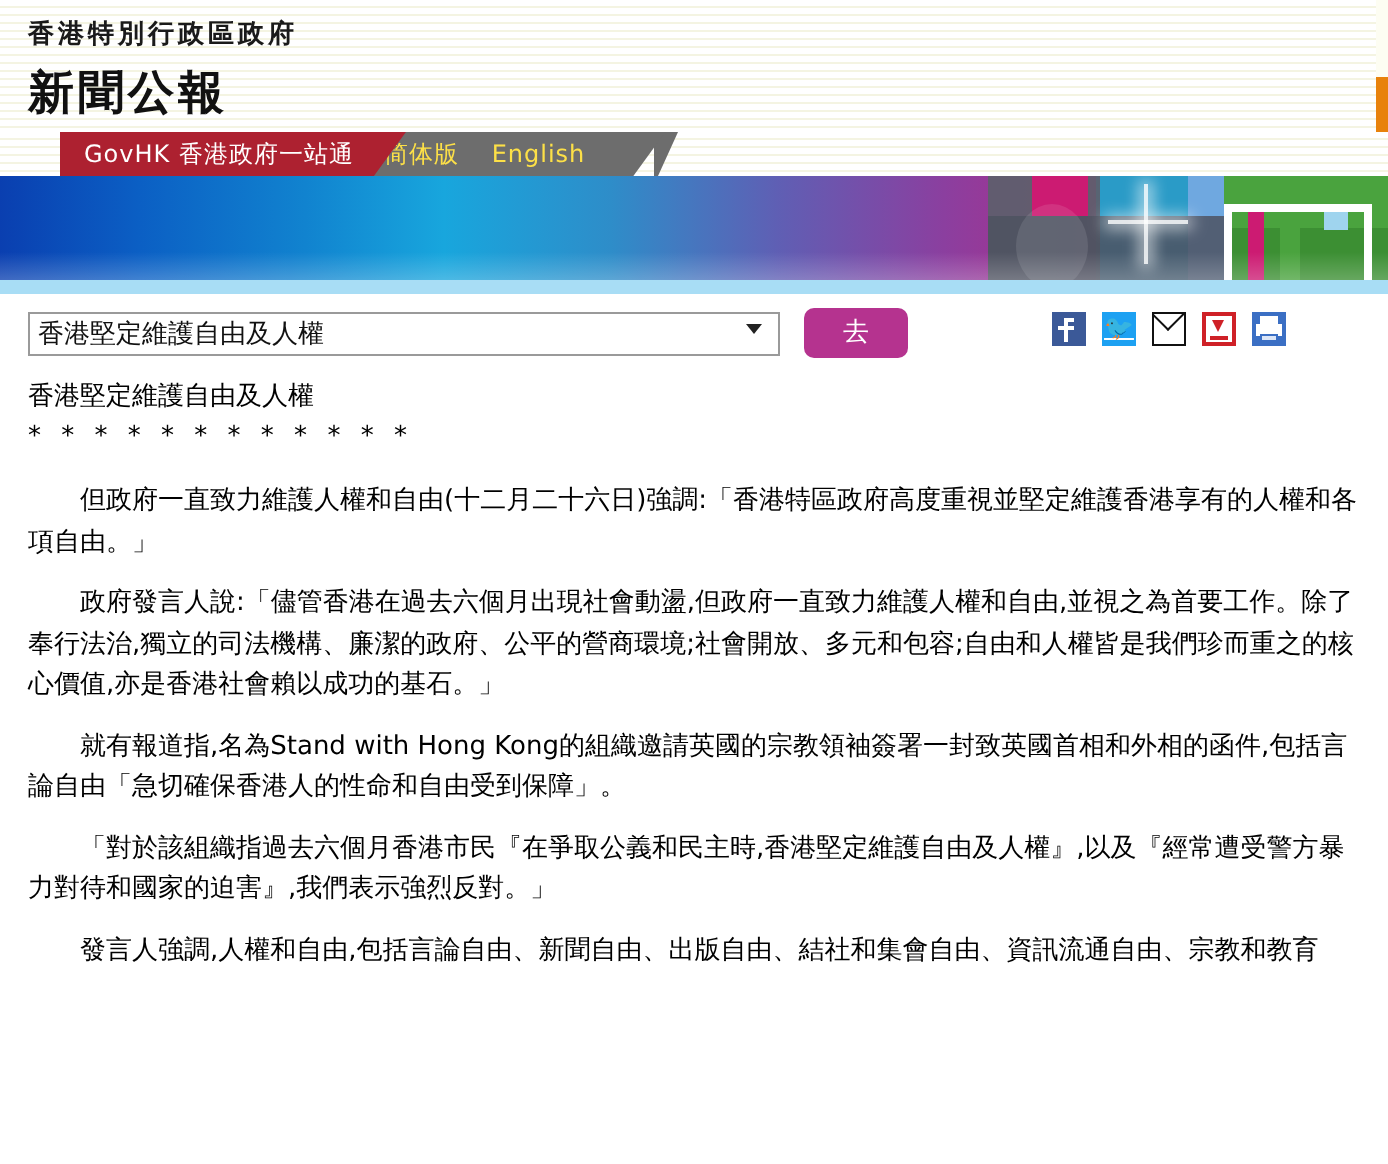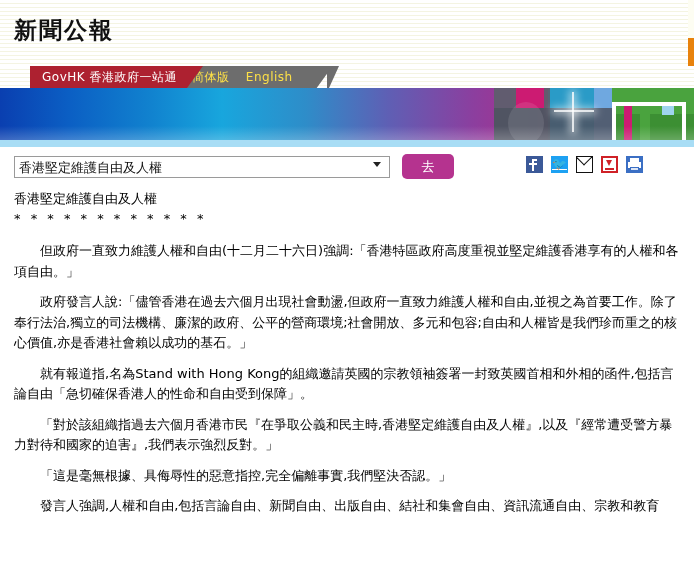--- a/index.html
+++ b/index.html
@@ -331,20 +331,21 @@
     text-indent: 2em;
     text-align: left;
     color: #000000;
   }
 </style>
 </head>
 <body>
 
 <div class="masthead">
   <div class="masthead-inner">
+    <div class="dept-name">香港特別行政區政府</div>
     <div class="site-name">新聞公報</div>
   </div>
   <div class="masthead-right-accent"></div>
 </div>
 
 <div class="tabbar">
   <div class="tab-tail"></div>
   <div class="tab tab-lang">
     <a class="lang-link" href="#">简体版</a>
     <a class="lang-link" href="#">English</a>
@@ -402,15 +403,14 @@
 </div>
 
 <div class="article">
   <h1 class="article-title">香港堅定維護自由及人權</h1>
   <div class="asterisks">* * * * * * * * * * * *</div>
 
   <p class="para">但政府一直致力維護人權和自由(十二月二十六日)強調:「香港特區政府高度重視並堅定維護香港享有的人權和各項自由。」</p>
   <p class="para">政府發言人說:「儘管香港在過去六個月出現社會動盪,但政府一直致力維護人權和自由,並視之為首要工作。除了奉行法治,獨立的司法機構、廉潔的政府、公平的營商環境;社會開放、多元和包容;自由和人權皆是我們珍而重之的核心價值,亦是香港社會賴以成功的基石。」</p>
   <p class="para">就有報道指,名為Stand with Hong Kong的組織邀請英國的宗教領袖簽署一封致英國首相和外相的函件,包括言論自由「急切確保香港人的性命和自由受到保障」。</p>
   <p class="para">「對於該組織指過去六個月香港市民『在爭取公義和民主時,香港堅定維護自由及人權』,以及『經常遭受警方暴力對待和國家的迫害』,我們表示強烈反對。」</p>
-  <p class="para">「這是毫無根據、具侮辱性的惡意指控,完全偏離事實,我們堅決否認。」</p>
   <p class="para">發言人強調,人權和自由,包括言論自由、新聞自由、出版自由、結社和集會自由、資訊流通自由、宗教和教育</p>
 </div>
 
 </body></html>

